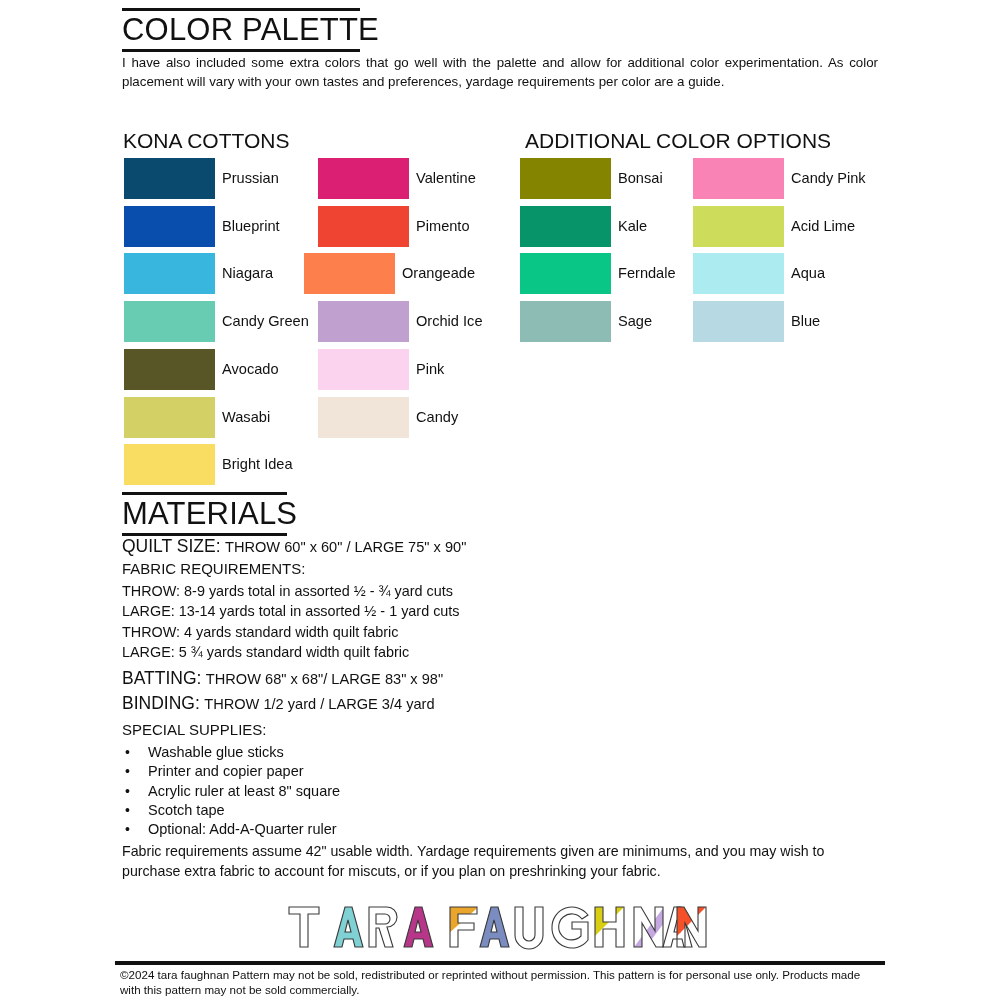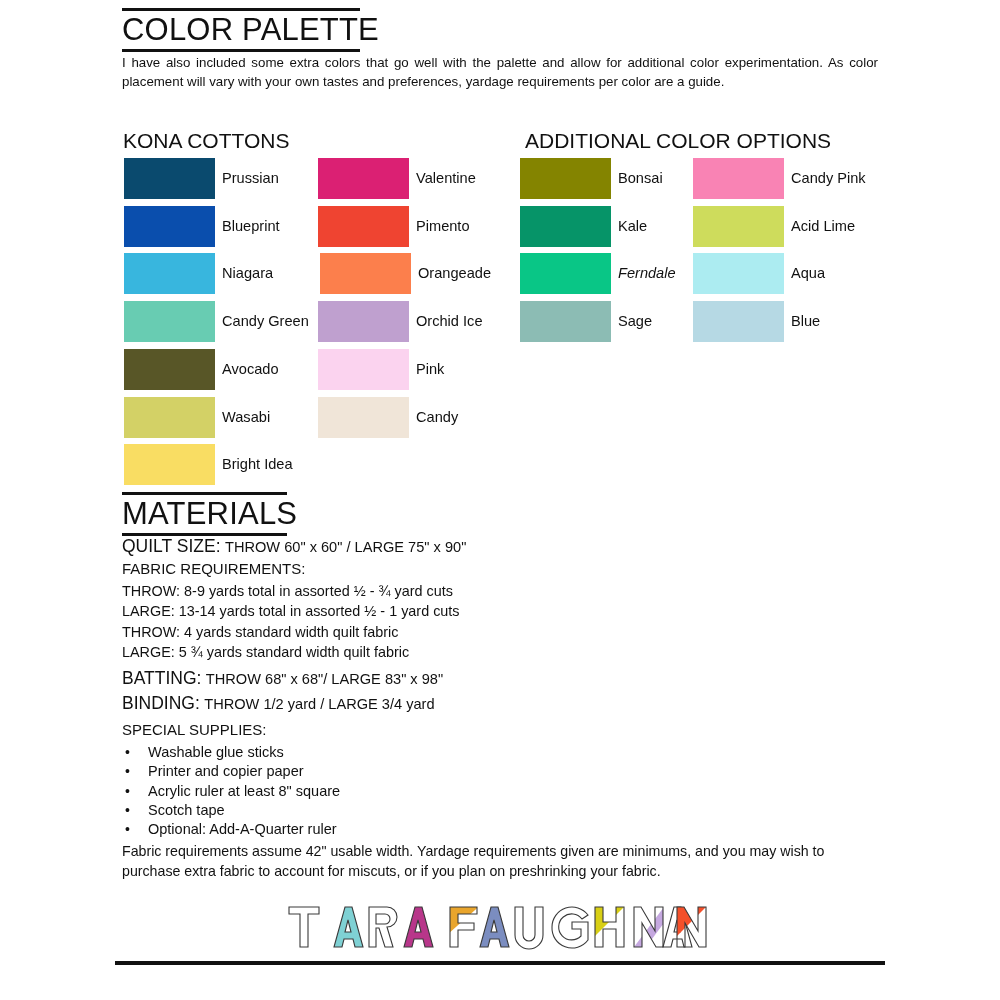--- a/index.html
+++ b/index.html
@@ -217,21 +217,21 @@
         <div class="swatch-label">Bright Idea</div>
       </div>
       <div class="swatch-cell" style="left: 318px; top: 158px;">
         <div class="swatch-chip" style="background: rgb(219, 32, 115);"></div>
         <div class="swatch-label">Valentine</div>
       </div>
       <div class="swatch-cell" style="left: 318px; top: 205.7px;">
         <div class="swatch-chip" style="background: rgb(239, 68, 49);"></div>
         <div class="swatch-label">Pimento</div>
       </div>
-      <div class="swatch-cell" style="left: 320px; top: 253.4px;">
+      <div class="swatch-cell" style="left: 304px; top: 253.4px;">
         <div class="swatch-chip" style="background: rgb(252, 127, 76);"></div>
         <div class="swatch-label">Orangeade</div>
       </div>
       <div class="swatch-cell" style="left: 318px; top: 301.1px;">
         <div class="swatch-chip" style="background: rgb(191, 160, 207);"></div>
         <div class="swatch-label">Orchid Ice</div>
       </div>
       <div class="swatch-cell" style="left: 318px; top: 348.8px;">
         <div class="swatch-chip" style="background: rgb(251, 211, 239);"></div>
         <div class="swatch-label">Pink</div>
@@ -241,21 +241,21 @@
         <div class="swatch-label">Candy</div>
       </div>
       <div class="swatch-cell" style="left: 520px; top: 158px;">
         <div class="swatch-chip" style="background: rgb(132, 132, 0);"></div>
         <div class="swatch-label">Bonsai</div>
       </div>
       <div class="swatch-cell" style="left: 520px; top: 205.7px;">
         <div class="swatch-chip" style="background: rgb(6, 148, 104);"></div>
         <div class="swatch-label">Kale</div>
       </div>
-      <div class="swatch-cell" style="left: 520px; top: 253.4px; font-style: italic;">
+      <div class="swatch-cell" style="left: 520px; top: 253.4px;">
         <div class="swatch-chip" style="background: rgb(9, 198, 134);"></div>
         <div class="swatch-label">Ferndale</div>
       </div>
       <div class="swatch-cell" style="left: 520px; top: 301.1px;">
         <div class="swatch-chip" style="background: rgb(140, 188, 180);"></div>
         <div class="swatch-label">Sage</div>
       </div>
       <div class="swatch-cell" style="left: 693px; top: 158px;">
         <div class="swatch-chip" style="background: rgb(249, 131, 180);"></div>
         <div class="swatch-label">Candy Pink</div>
@@ -400,14 +400,15 @@
 
         <g clip-path="url(#cN2)" transform="translate(8,0)">
             <polygon points="379,0 415,0 379,36" fill="#f4502a" stroke="none"></polygon>
           </g>
         <path d="M382 4 h7 l14 24 v-24 h8 v40 h-7 l-14 -24 v24 h-8 z" transform="translate(8,0)"></path>
       </g>
     </svg>
   </div>
 
   <div class="footer-rule"></div>
+  <div class="footer-text">©2024 tara faughnan Pattern may not be sold, redistributed or reprinted without permission. This pattern is for personal use only. Products made with this pattern may not be sold commercially.</div>
 
 </div>
 
 </body></html>

